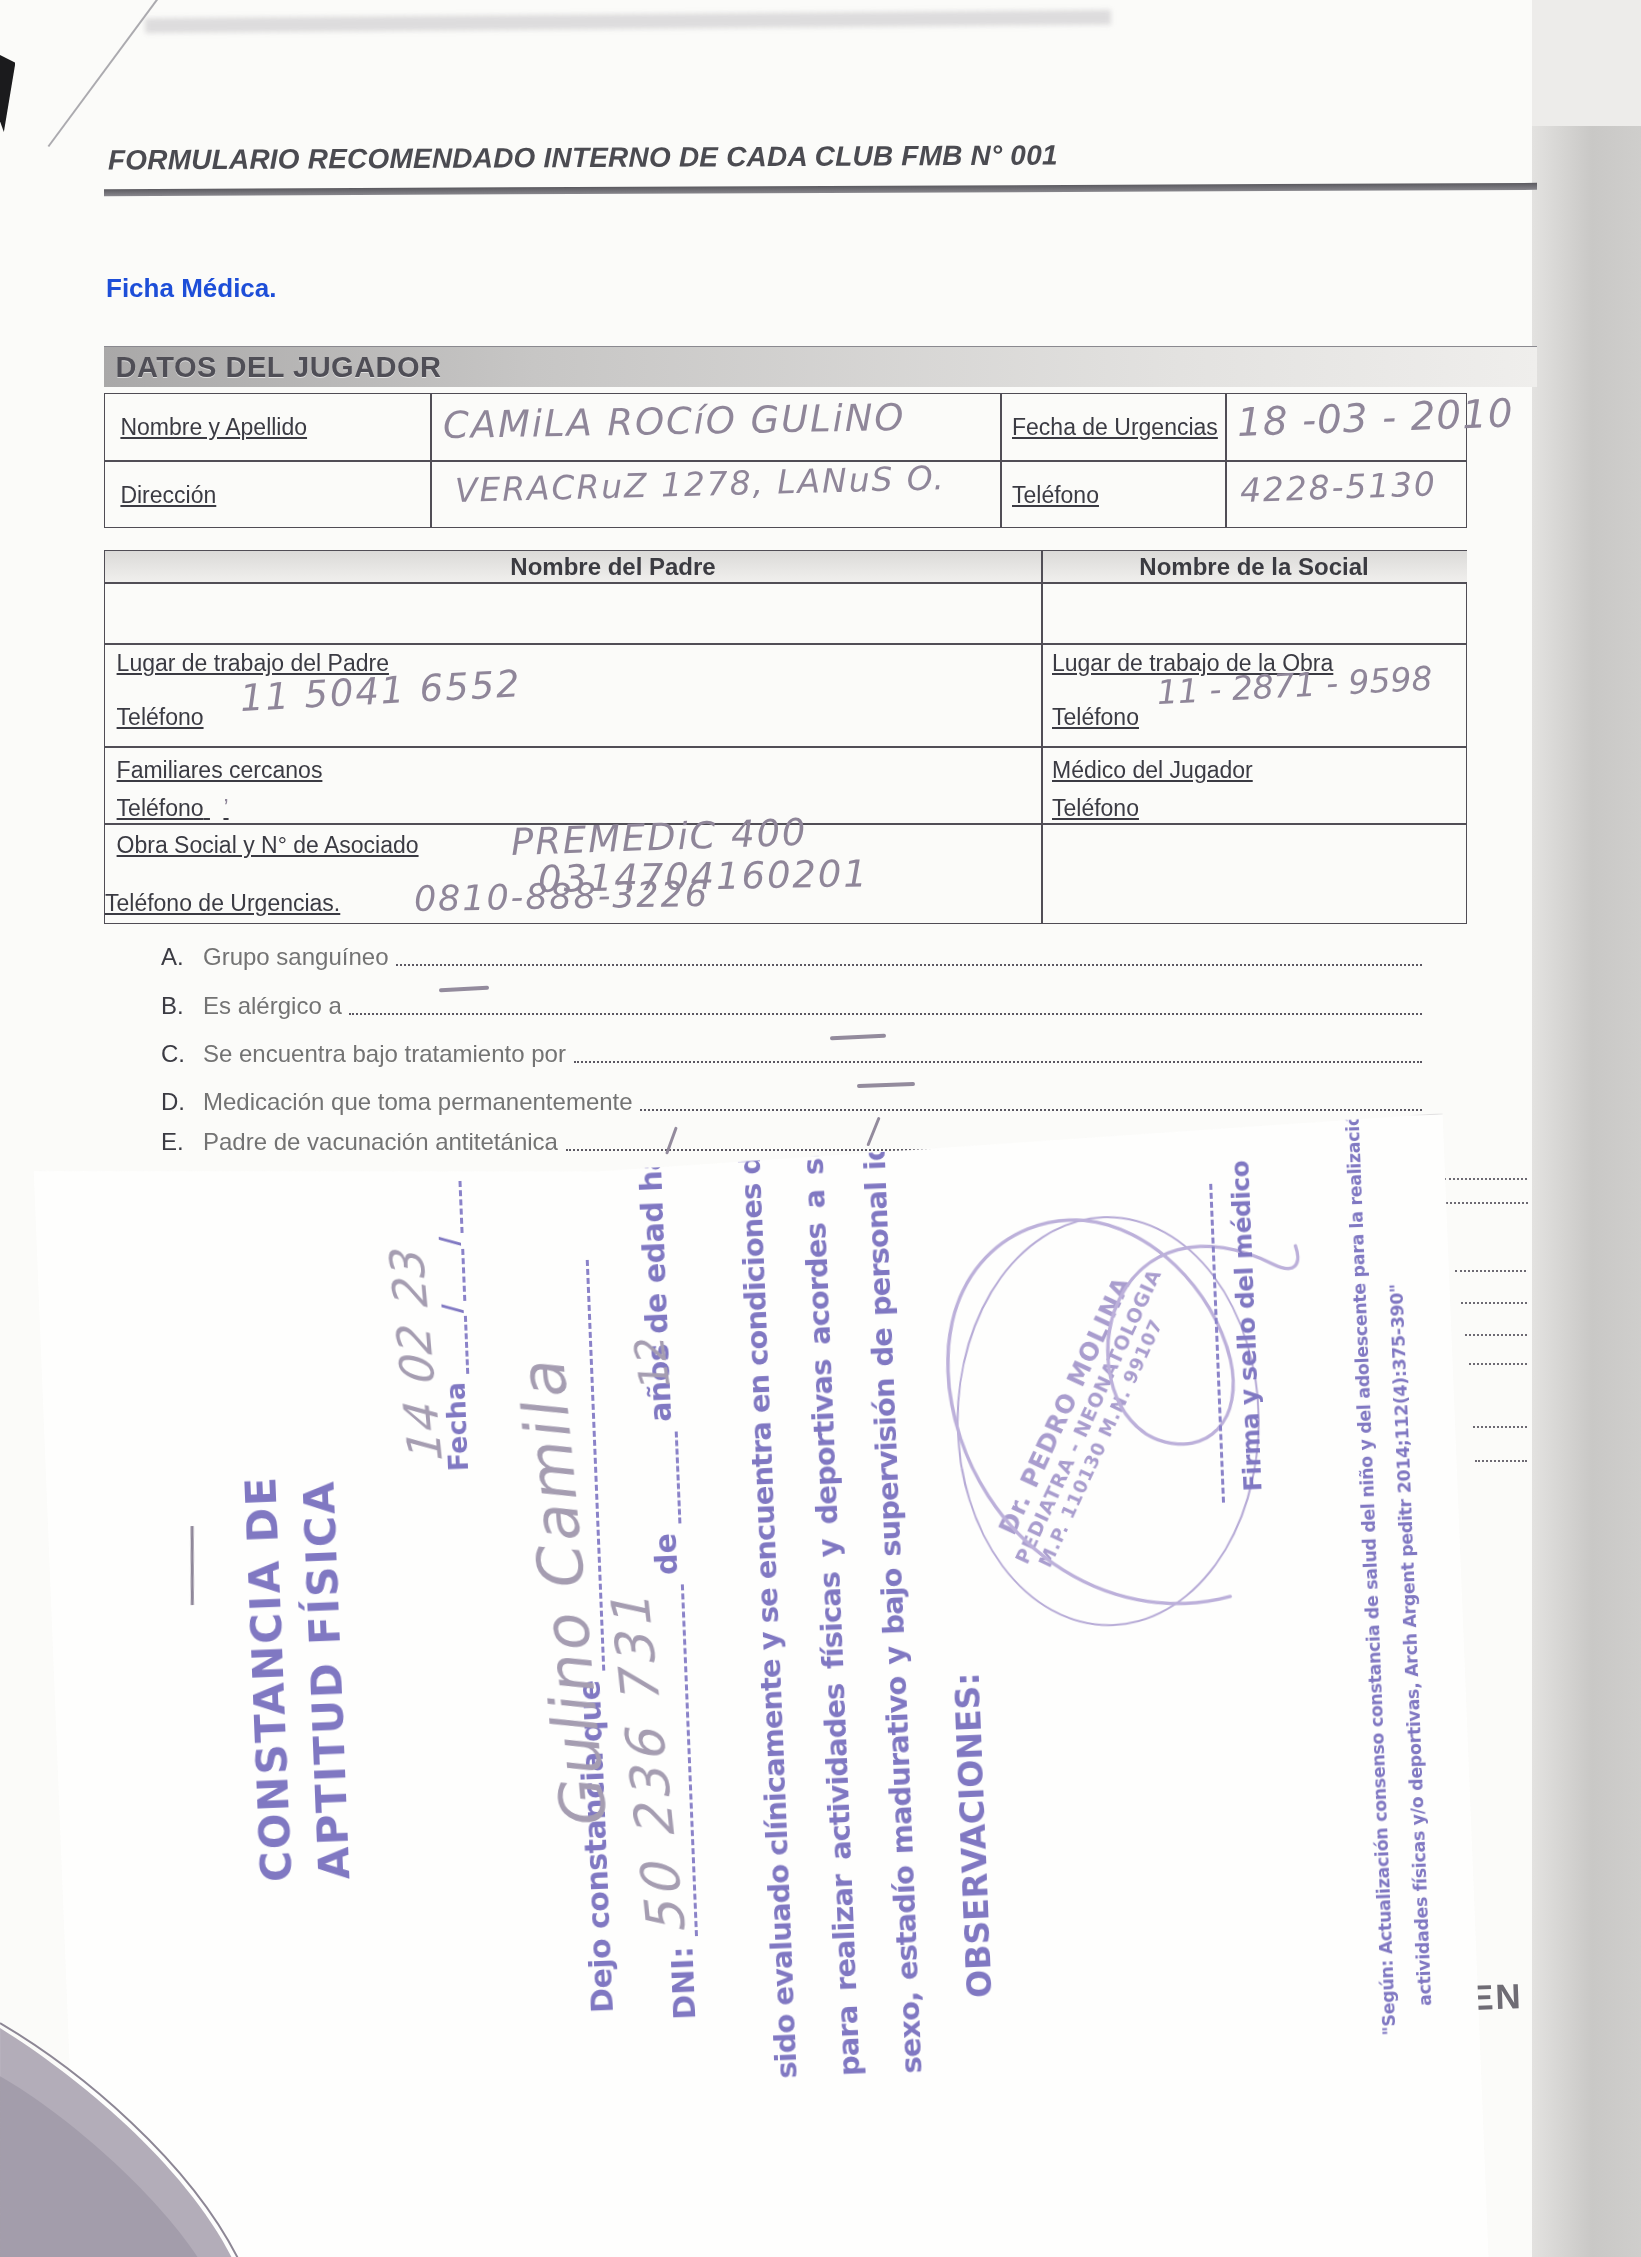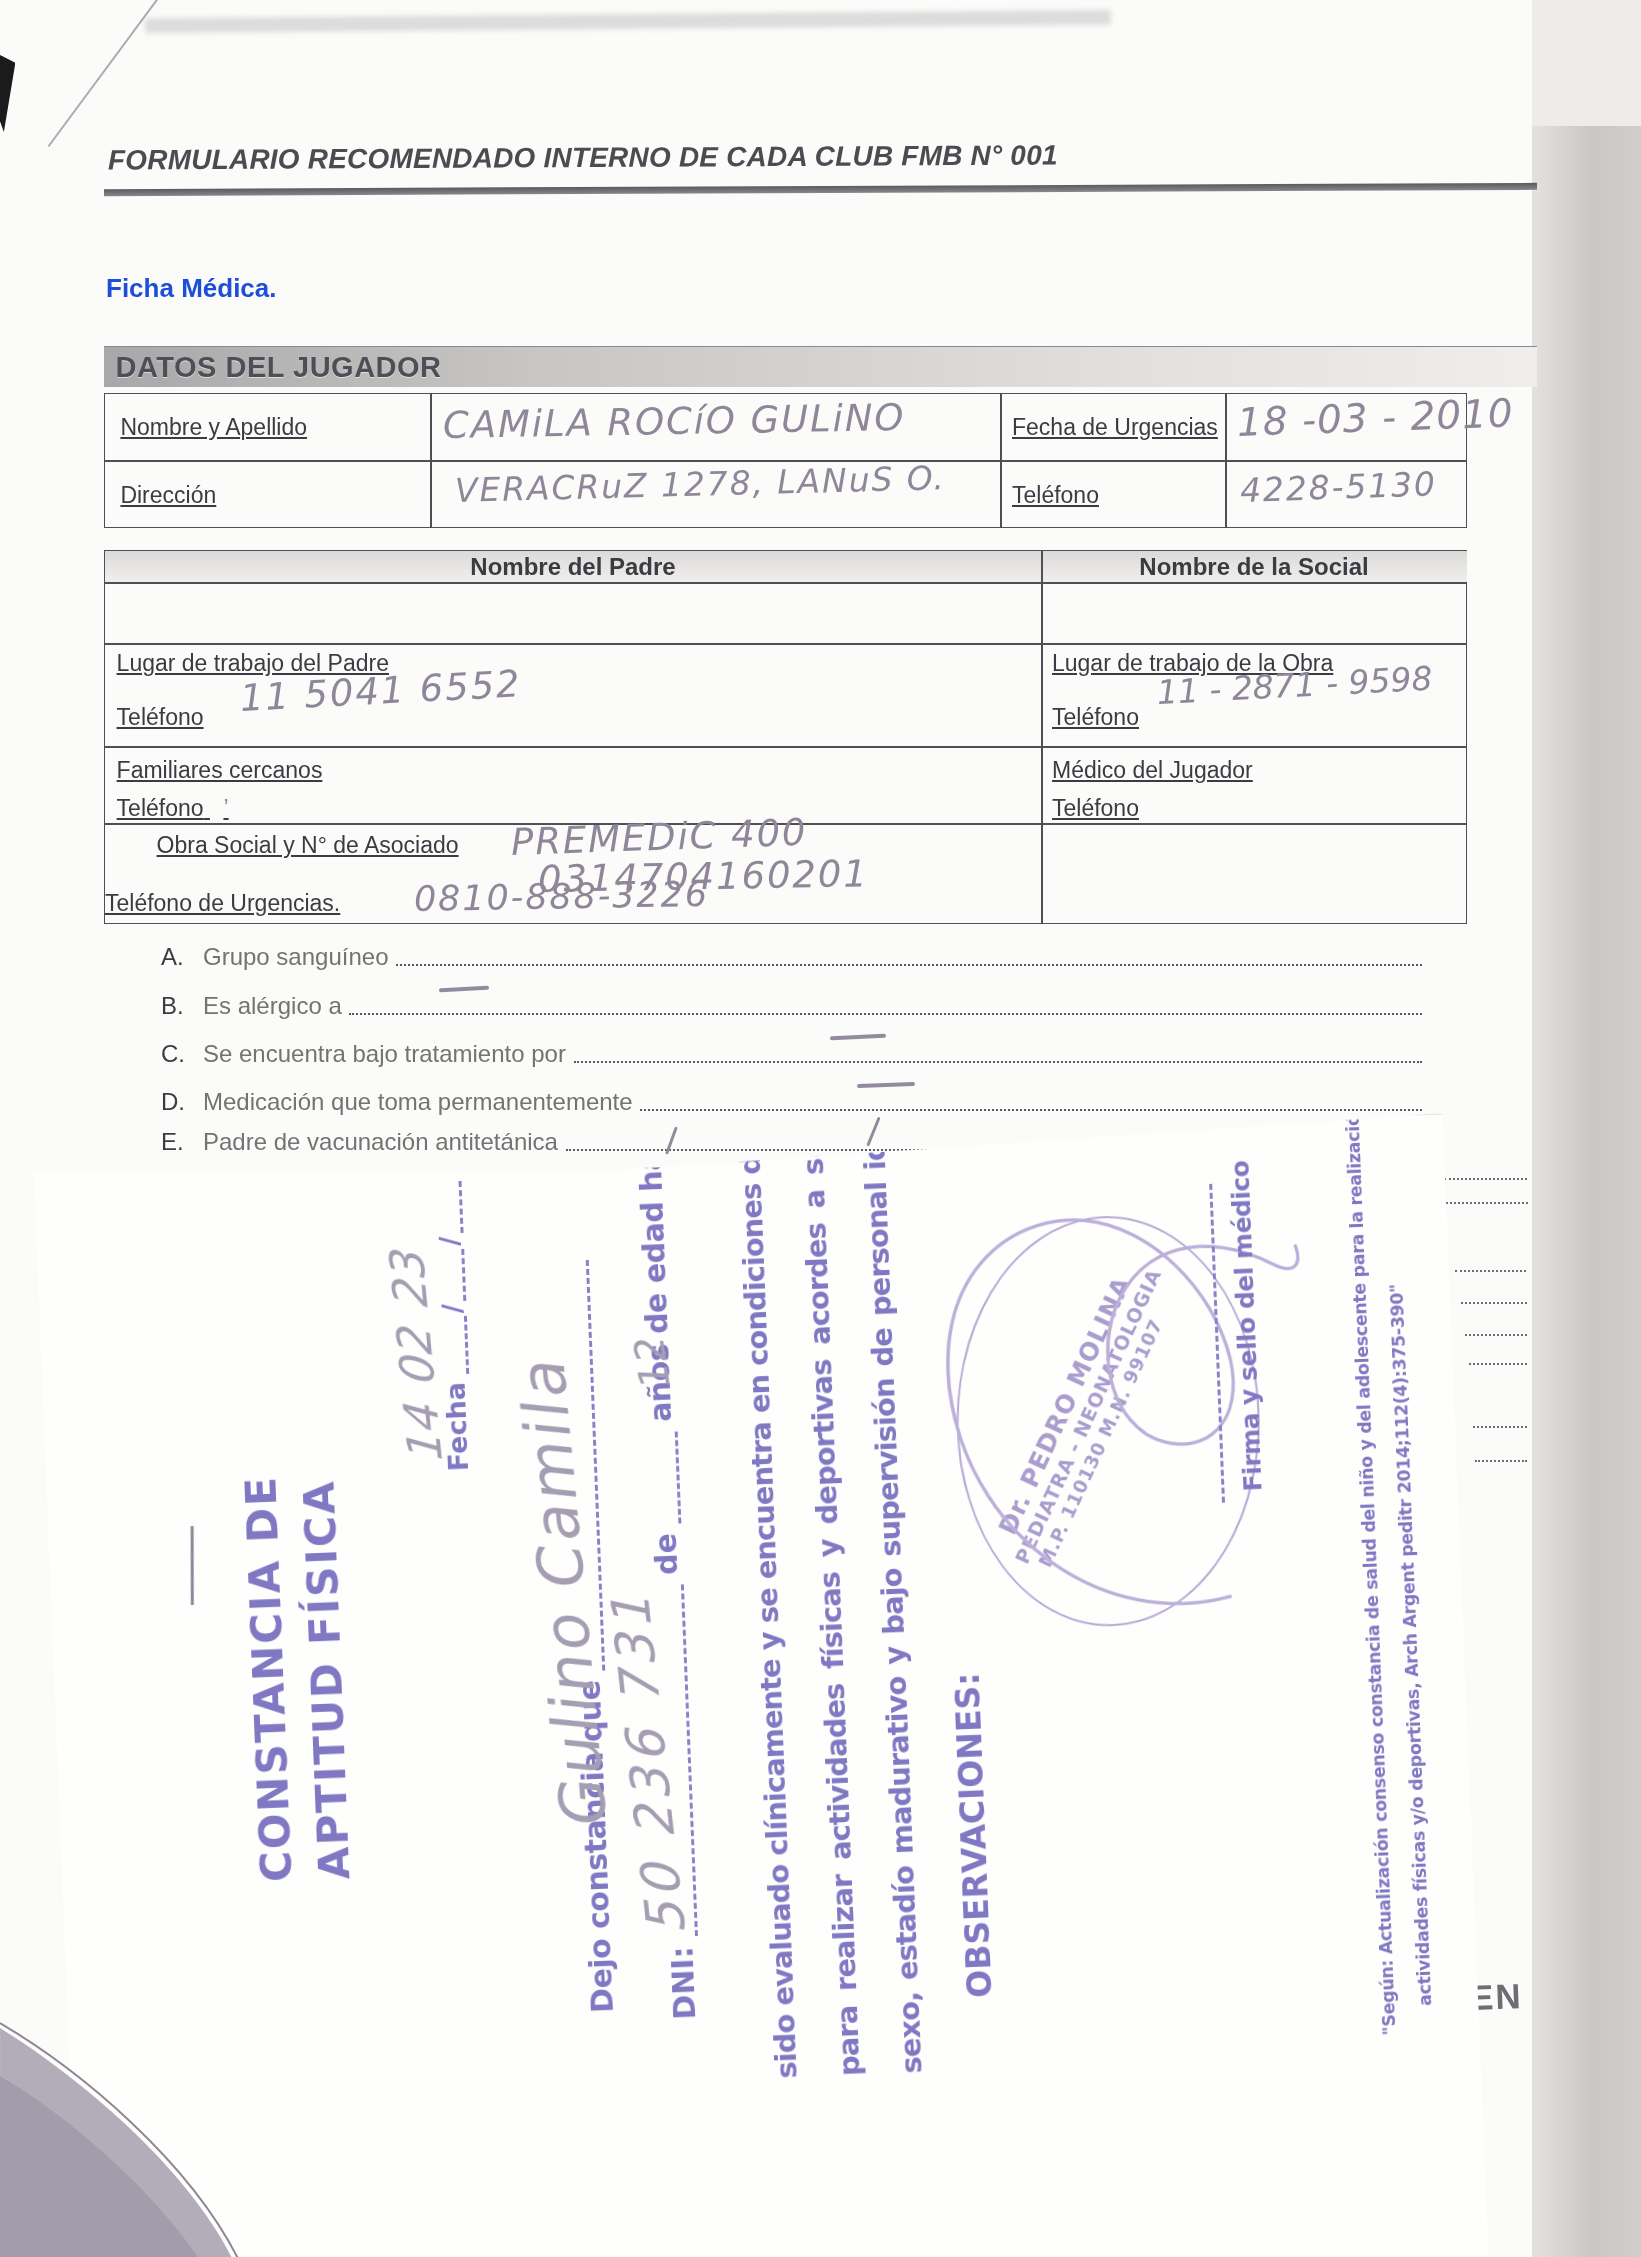--- a/index.html
+++ b/index.html
@@ -65,21 +65,21 @@
       <div class="hw" style="left:338px;top:9.7px;font-size:37px;transform:rotate(-1deg);">CAMiLA ROCíO GULiNO</div>
       <div class="abs lbl" style="left:907px;top:21px;">Fecha de Urgencias</div>
       <div class="hw" style="left:1132px;top:5.8px;font-size:39px;transform:rotate(-2deg);letter-spacing:1px;">18 -03 - 2010</div>
       <div class="abs lbl" style="left:15.4px;top:89px;">Dirección</div>
       <div class="hw" style="left:350px;top:77px;font-size:33px;transform:rotate(-1.5deg);">VERACRuZ 1278, LANuS O.</div>
       <div class="abs lbl" style="left:907px;top:89px;">Teléfono</div>
       <div class="hw" style="left:1135px;top:77px;font-size:33px;transform:rotate(-2deg);">4228-5130</div>
     </div>
 
     <div class="abs" style="left:104px;top:550px;width:1361px;height:372px;border:1.9px solid #504d55;">
-      <div class="abs" style="left:0;top:0;width:936px;height:31px;background:linear-gradient(180deg,#dbdad8,#f0efed);display:flex;align-items:center;justify-content:center;">
+      <div class="abs" style="left:0;top:0;width:936px;height:31px;background:linear-gradient(180deg,#dbdad8,#f0efed);display:flex;align-items:center;justify-content:center;padding-left:40px;">
         <span class="bold" style="font-size:24px;color:#3b3b41;">Nombre del Padre</span>
       </div>
       <div class="abs" style="left:936px;top:0;width:426px;height:31px;background:linear-gradient(180deg,#dbdad8,#f0efed);display:flex;align-items:center;justify-content:center;">
         <span class="bold" style="font-size:24px;color:#3b3b41;">Nombre de la Social</span>
       </div>
       <div class="vline" style="left:936px;top:0;height:372px;"></div>
       <div class="hline" style="left:0;top:31px;width:1361px;"></div>
       <div class="hline" style="left:0;top:92px;width:1361px;"></div>
       <div class="hline" style="left:0;top:195px;width:1361px;"></div>
       <div class="hline" style="left:0;top:272px;width:1361px;"></div>
@@ -93,21 +93,21 @@
       <div class="hw" style="left:1052px;top:122px;font-size:33px;transform:rotate(-3deg);letter-spacing:0;">11 - 2871 - 9598</div>
 
       <div class="abs lbl" style="left:11.6px;top:207px;">Familiares cercanos</div>
       <div class="abs lbl" style="left:11.6px;top:245px;">
         <span>Teléfono</span>
         <span style="color:#8f8699;margin-left:13.5px;">’</span>
       </div>
       <div class="abs lbl" style="left:947px;top:207px;">Médico del Jugador</div>
       <div class="abs lbl" style="left:947px;top:245px;">Teléfono</div>
 
-      <div class="abs lbl" style="left:11.6px;top:282px;margin-left:40px;">Obra Social y N° de Asociado</div>
+      <div class="abs lbl" style="left:11.6px;top:282px;">Obra Social y N° de Asociado</div>
       <div class="hw" style="left:406px;top:270px;font-size:37px;transform:rotate(-2deg);">PREMEDiC 400</div>
       <div class="hw" style="left:433px;top:307px;font-size:37px;transform:rotate(-1deg);">0314704160201</div>
       <div class="abs lbl" style="left:0;top:340px;">Teléfono de Urgencias.</div>
       <div class="hw" style="left:309px;top:328px;font-size:35px;transform:rotate(-1deg);">0810-888-3226</div>
     </div>
 
     <div class="item" style="top:942px;">
       <span class="letter">A.</span>
       <span class="txt">Grupo sanguíneo</span>
       <span class="dots"></span>

